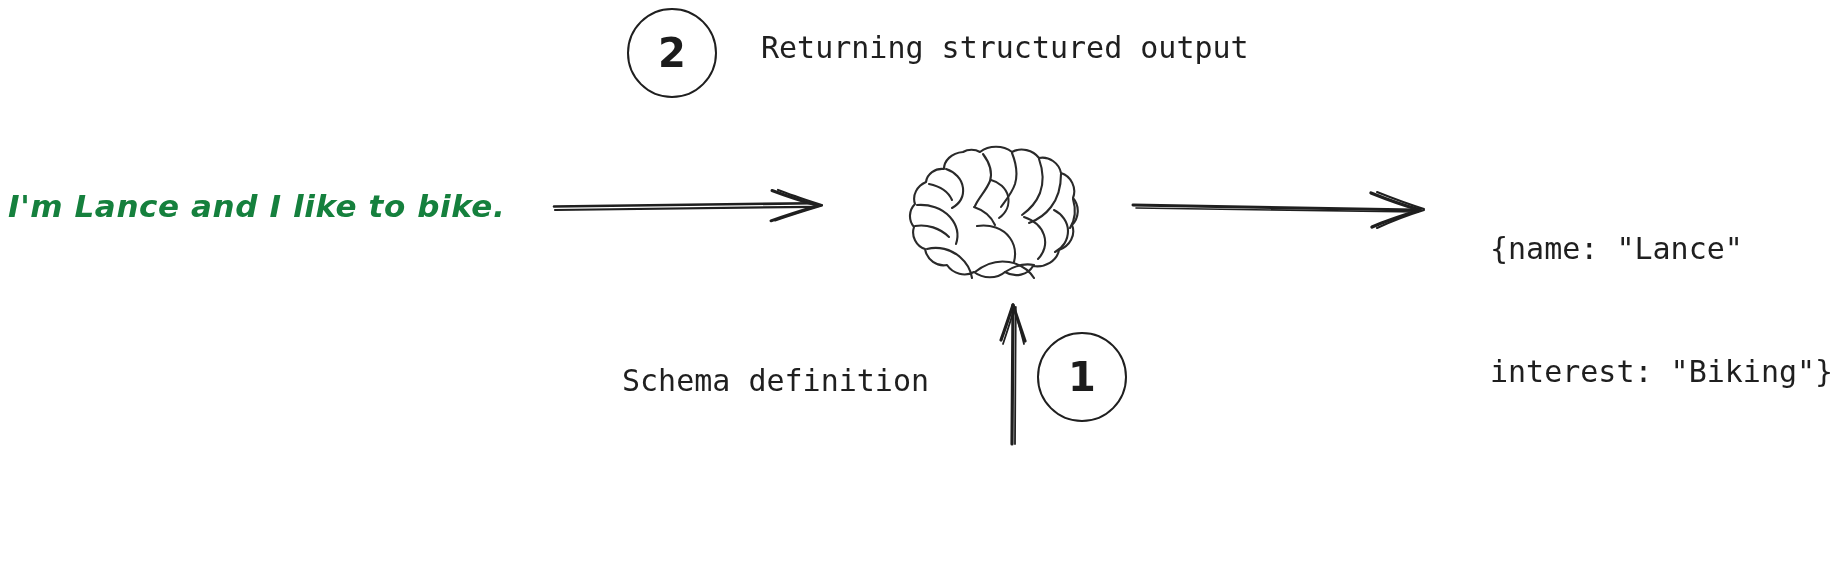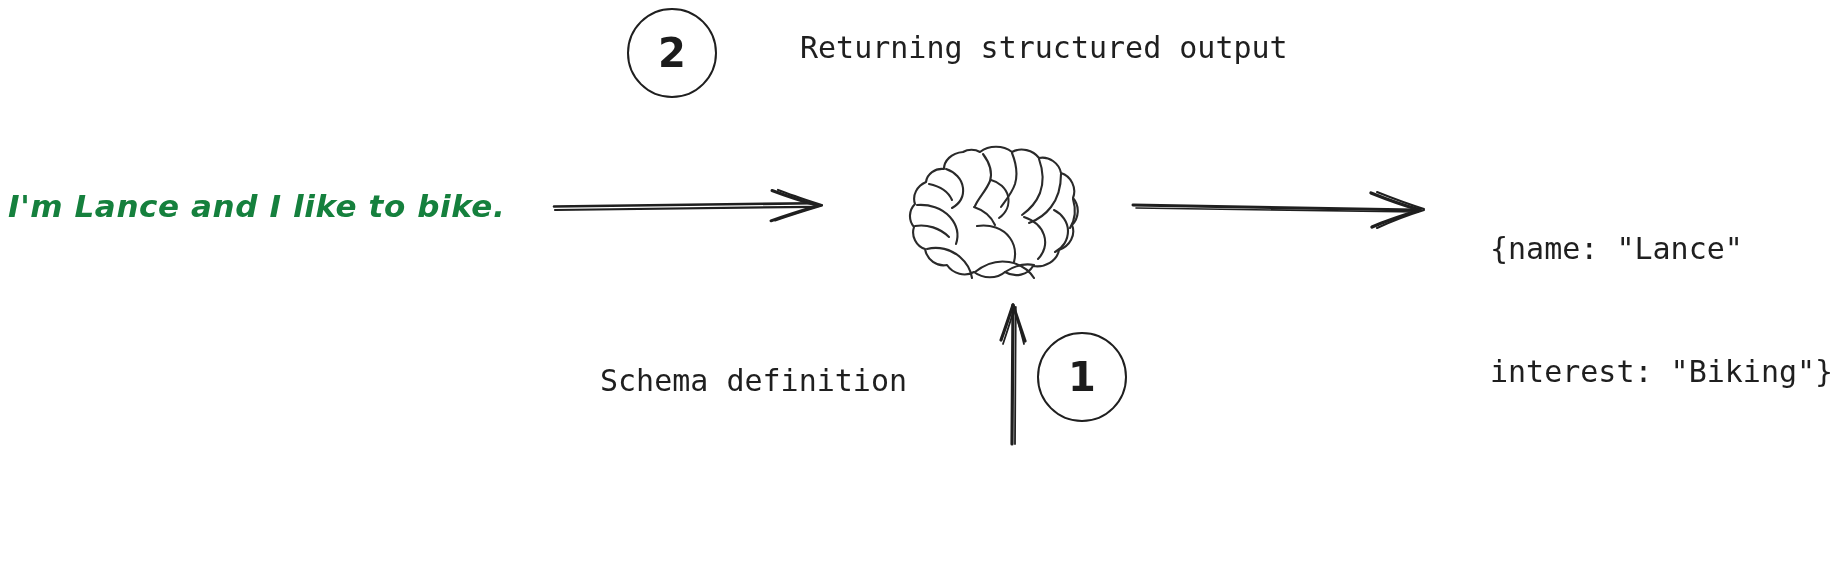--- a/index.html
+++ b/index.html
@@ -67,21 +67,21 @@
 </style>
 </head>
 <body>
 
 <div id="canvas">
 
   <div class="abs step-circle" style="left:627px; top:8px;">
     <span>2</span>
   </div>
 
-  <div class="abs mono-label" style="left:800px; top:30px;">Returning structured output</div>
+  <div class="abs mono-label" style="left:761px; top:30px;">Returning structured output</div>
 
   <div class="abs handwriting" style="left:8px; top:188px;">I'm Lance and I like to bike.</div>
 
   <svg class="abs" style="left:550px; top:160px;" width="320" height="90" viewBox="0 0 320 90">
     <g fill="none" stroke="#1f1f1f" stroke-linecap="round" stroke-linejoin="round">
       <path d="M4,46.5 C70,45.2 160,44.0 262,43.2" stroke-width="2.6"></path>
       <path d="M5,50.0 C72,48.8 162,47.6 264,46.8" stroke-width="2.2"></path>
       <path d="M222,30.5 C236,35.8 252,41.0 268,45.6" stroke-width="3.0"></path>
       <path d="M228,30.0 C242,35.4 258,40.6 272,45.2" stroke-width="2.2"></path>
       <path d="M268,45.6 C252,50.4 236,55.4 221,60.8" stroke-width="3.0"></path>
@@ -135,21 +135,21 @@
       <path d="M292,38 C276,43 260,48 244,55" stroke-width="3.4"></path>
       <path d="M296,38 C280,43 264,49 249,56" stroke-width="2.0"></path>
     </g>
   </svg>
 
   <div class="abs mono" style="left:1490px; top:146px; text-align:left;">
     <div>{name: "Lance"</div>
     <div>interest: "Biking"}</div>
   </div>
 
-  <div class="abs mono-label" style="left:600px; top:363px;">Schema definition</div>
+  <div class="abs mono-label" style="left:622px; top:363px;">Schema definition</div>
 
   <svg class="abs" style="left:985px; top:298px;" width="60" height="150" viewBox="0 0 60 150">
     <g fill="none" stroke="#1f1f1f" stroke-linecap="round" stroke-linejoin="round">
       <path d="M27,146 C27,110 27.5,60 28,8" stroke-width="3.2"></path>
       <path d="M30,146 C30,110 30.5,60 30.8,9" stroke-width="1.8"></path>
       <path d="M16,42 C20,31 24,19 28,7" stroke-width="3.2"></path>
       <path d="M18,46 C22,34 26,22 29,11" stroke-width="1.8"></path>
       <path d="M28,7 C32,19 36,31 40,43" stroke-width="3.2"></path>
       <path d="M29,11 C33,22 36,34 39,46" stroke-width="1.8"></path>
     </g>

